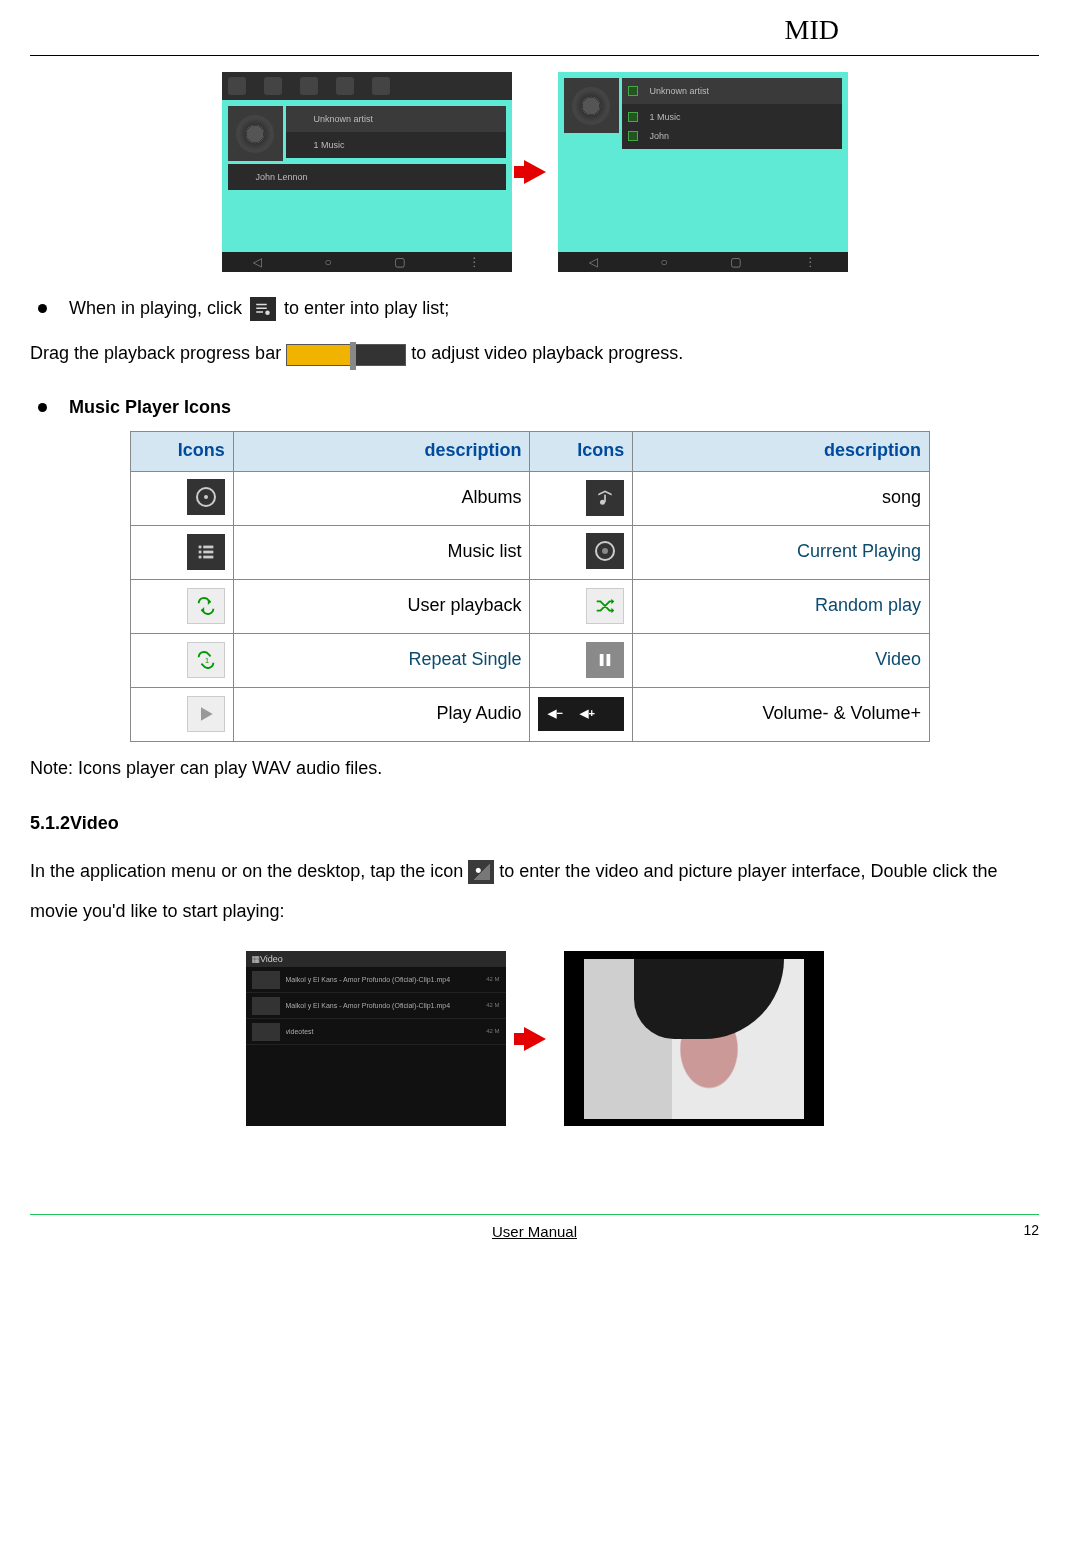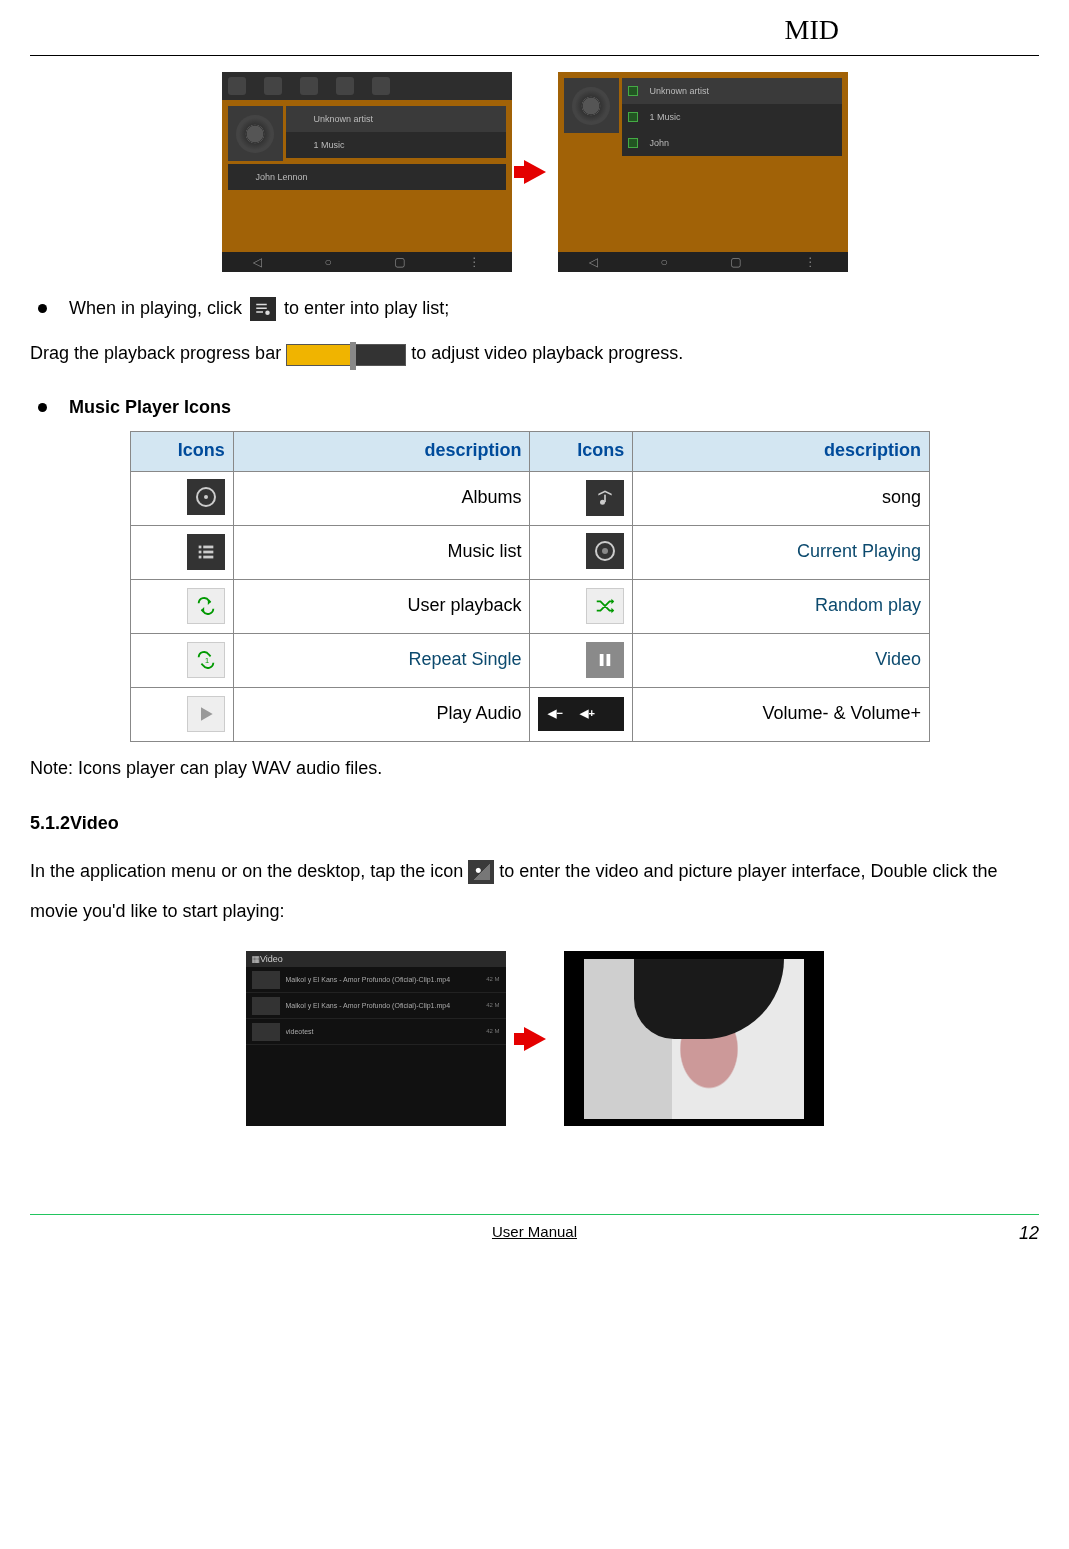--- a/index.html
+++ b/index.html
@@ -27,21 +27,21 @@
     .screenshots-row {
       display: flex;
       align-items: center;
       justify-content: center;
       gap: 12px;
       margin-bottom: 24px;
     }
     .screenshot-box {
       width: 290px;
       height: 200px;
-      background: #a16207;
+      background: #5eead4;
       position: relative;
       overflow: hidden;
     }
     .screenshot-topbar {
       height: 28px;
       background: #2d2d2d;
       display: flex;
       align-items: center;
       padding: 0 6px;
       gap: 18px;
@@ -194,21 +194,21 @@
       background: #1a1a1a; border-radius: 0 0 80px 40px;
     }
     .footer {
       border-top: 1px solid #22c55e;
       margin-top: 88px;
       padding-top: 6px;
       position: relative;
       height: 30px;
     }
     .footer-center { text-align: center; font-family: Arial, sans-serif; font-size: 15px; text-decoration: underline;}
-    .footer-right { position: absolute; right: 0; top: 6px; font-size: 18px; font-style: italic; }
+    .footer-right { position: absolute; right: 0; top: 6px; font-size: 14px; }
   </style>
 </head>
 <body>
 
 <div class="header">MID</div>
 <hr class="header-rule">
 
 <div class="screenshots-row">
   <div class="screenshot-box">
     <div class="screenshot-topbar">
@@ -233,21 +233,21 @@
   <div class="screenshot-box">
     <div class="album-large" style="top:6px;"></div>
     <div class="row-item sel" style="top:6px; left:64px; width:220px;">
         <span class="row-check"></span>
         <span>Unknown artist</span>
       </div>
     <div class="row-item" style="top:32px; left:64px; width:220px;">
         <span class="row-check"></span>
         <span>1 Music</span>
       </div>
-    <div class="row-item" style="top:58px; left:64px; width:220px;">
+    <div class="row-item" style="top:51px; left:64px; width:220px;">
         <span class="row-check"></span>
         <span>John</span>
       </div>
     <div class="nav-bottom">
         <span>◁</span>
         <span>○</span>
         <span>▢</span>
         <span>⋮</span>
       </div>
   </div>

